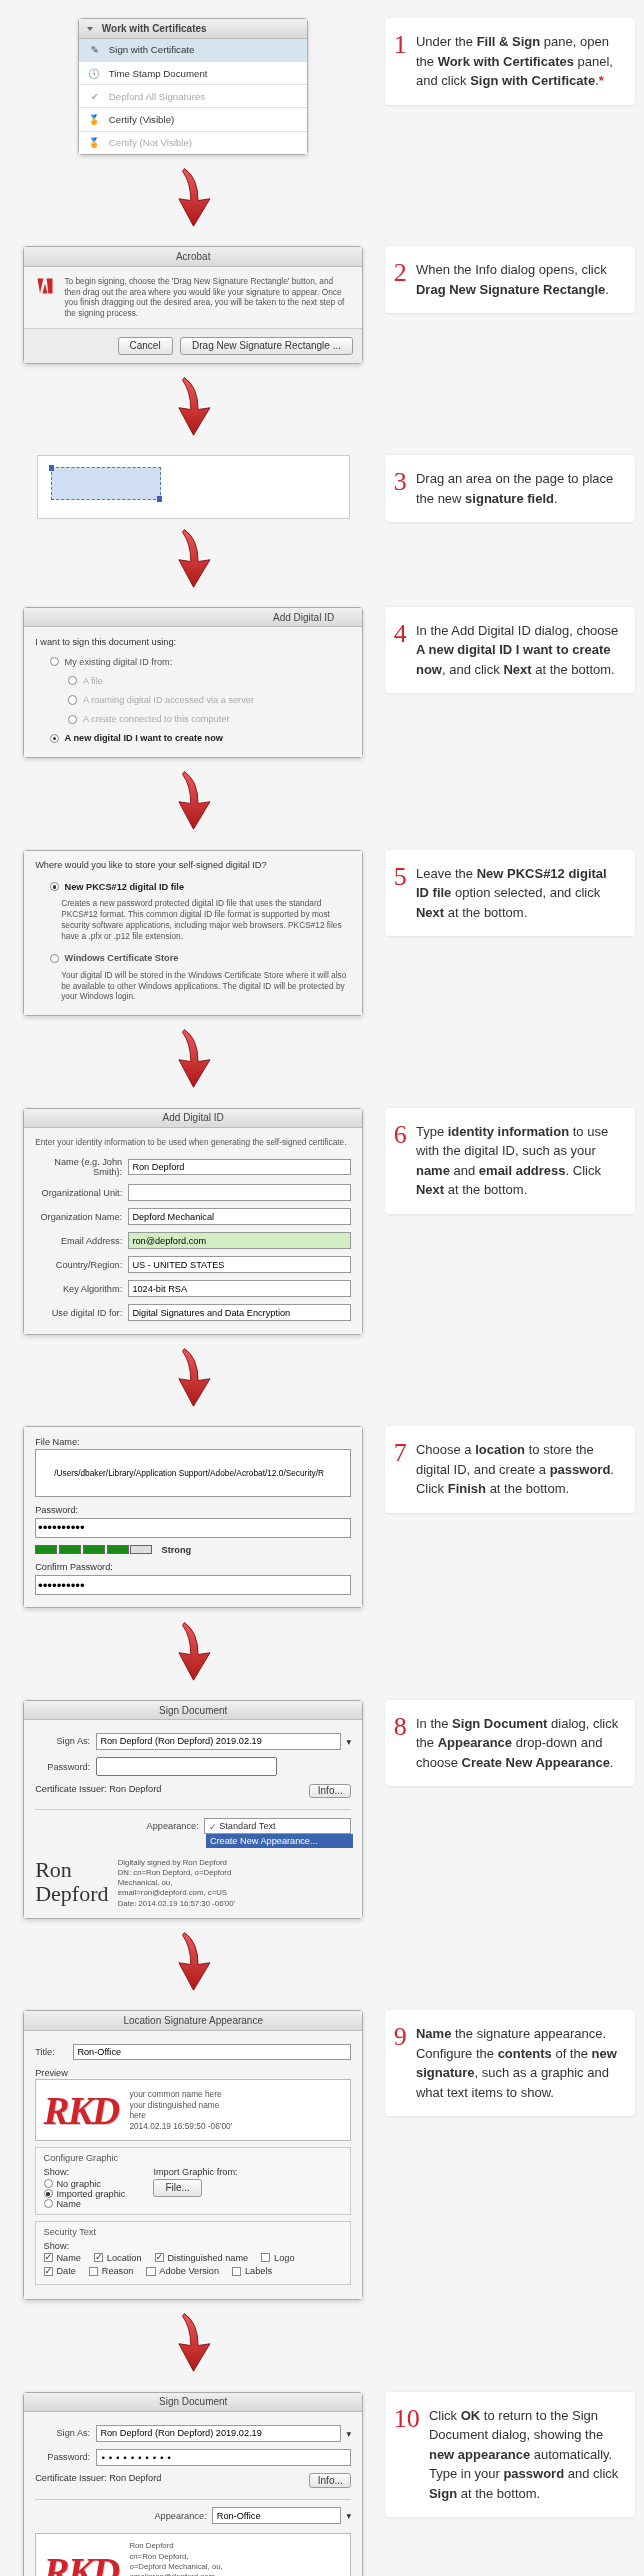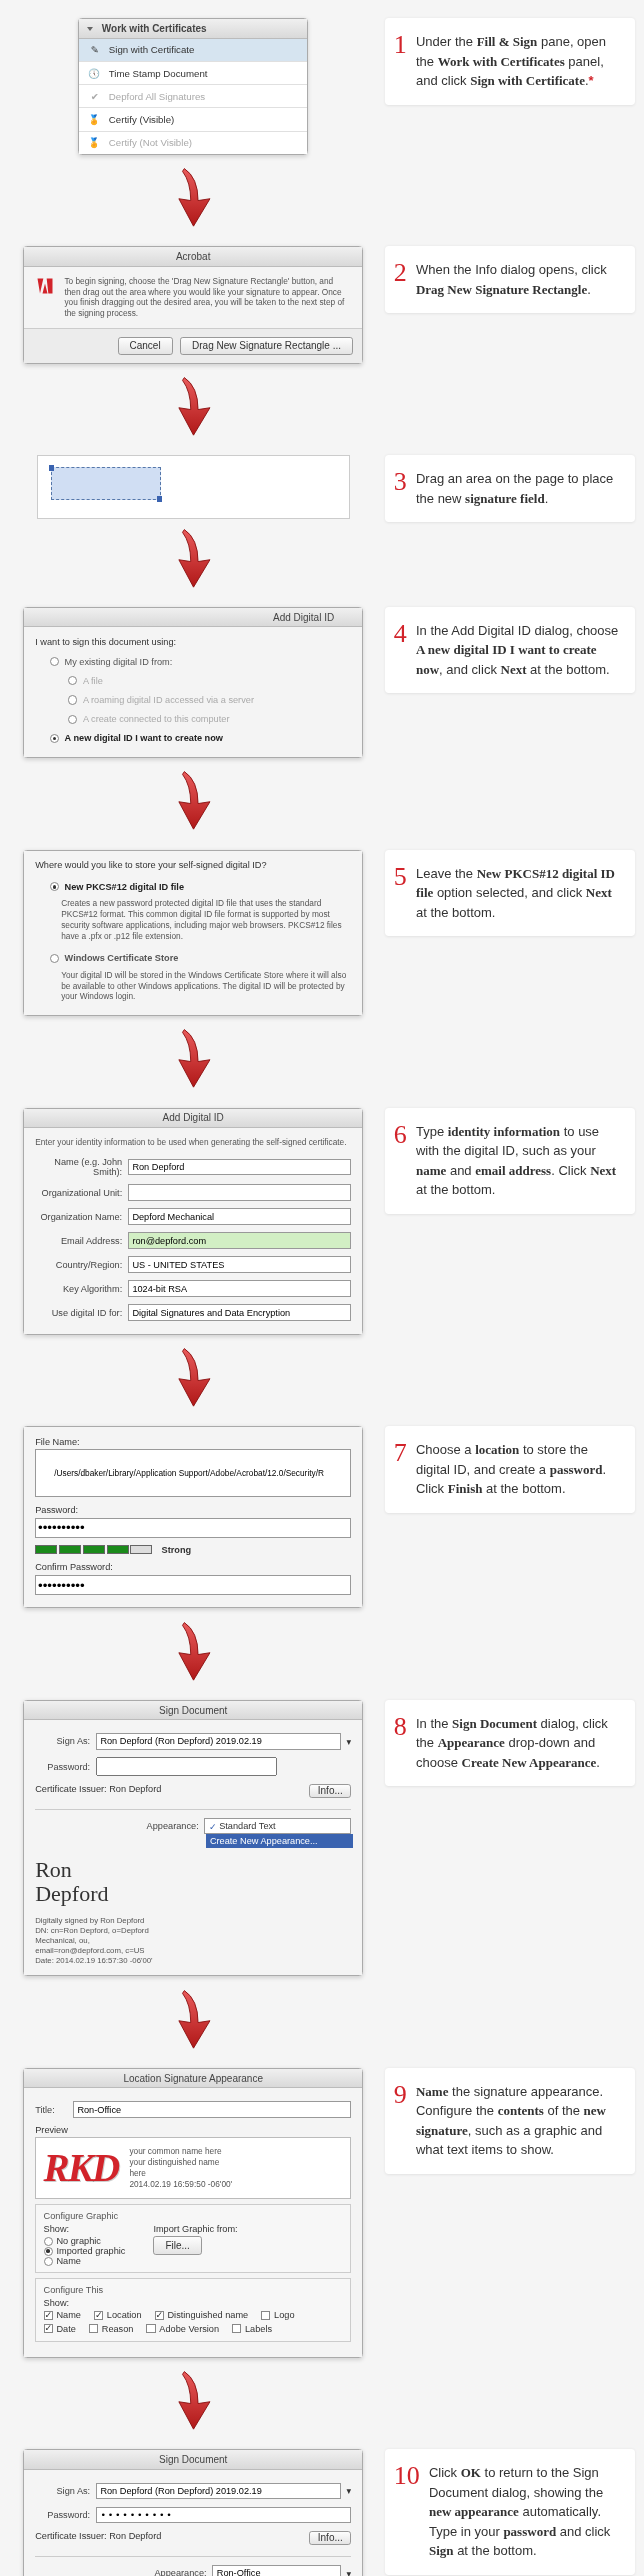--- a/index.html
+++ b/index.html
@@ -40,21 +40,21 @@
   }
   .step-num {
     color: #d2232a;
     font-size: 26px;
     font-weight: 300;
     margin-right: 9.2px;
     line-height: 1;
     font-family: Georgia, serif;
   }
   .step-text { flex: 1; }
-  .step-text b { font-weight: bold; font-family: Liberation Serif, serif; }
+  .step-text b { font-weight: bold; }
   .star { color: #d2232a; font-weight: bold; }
 
   
   .panel {
     background: linear-gradient(#fdfdfd,#ececec);
     border: 0.9px solid #aaa;
     border-radius: 3.7px;
     width: 340px;
     font-size: 9.7px;
     color: #333;
@@ -428,21 +428,21 @@
         <hr style="border:none;border-top:0.9px solid #ccc;margin:3.7px 0;">
         <div class="dialog-row" style="justify-content:flex-end;">
               <label style="width:auto;">Appearance:</label>
           <div style="position:relative;width:147px;">
             <div style="border:0.9px solid #999;background:#fff;padding:1.8px 3.7px;font-size:9.2px;display:flex;align-items:center;">
               <span style="color:#3a63b0;">✓</span>&nbsp;<span>Standard Text</span>
             </div>
             <div style="position:absolute;top:16.6px;left:2px;width:100%;background:#3a63b0;color:#fff;padding:1.8px 3.7px;font-size:9.2px;">Create New Appearance...</div>
           </div>
         </div>
-        <div style="display:flex;gap:9.2px;padding-top:20px;flex-direction:column;">
+        <div style="display:flex;gap:9.2px;padding-top:20px;">
           <div class="sig-name" style="white-space:pre-line;">Ron
 Depford</div>
           <div class="small-text" style="white-space:pre-line;font-size:7.8px;">Digitally signed by Ron Depford
 DN: cn=Ron Depford, o=Depford
 Mechanical, ou,
 email=ron@depford.com, c=US
 Date: 2014.02.19 16:57:30 -06'00'</div>
         </div>
       </div>
     </div>
@@ -493,21 +493,21 @@
                     <span>Name</span>
                   </div>
             </div>
             <div>
               <div style="font-size:9.2px;padding-bottom:1.8px;">Import Graphic from:</div>
               <span class="btn">File...</span>
             </div>
           </div>
         </div>
         <div class="cfg-group">
-          <div class="cfg-title">Configure This</div>
+          <div class="cfg-title">Security Text</div>
           <div style="font-size:9.2px;">Show:</div>
           <div class="cfg-row">
             <div class="cfg-item">
                   <span class="checkbox on"></span>
                   <span>Name</span>
                 </div>
             <div class="cfg-item">
                   <span class="checkbox on"></span>
                   <span>Location</span>
                 </div>

